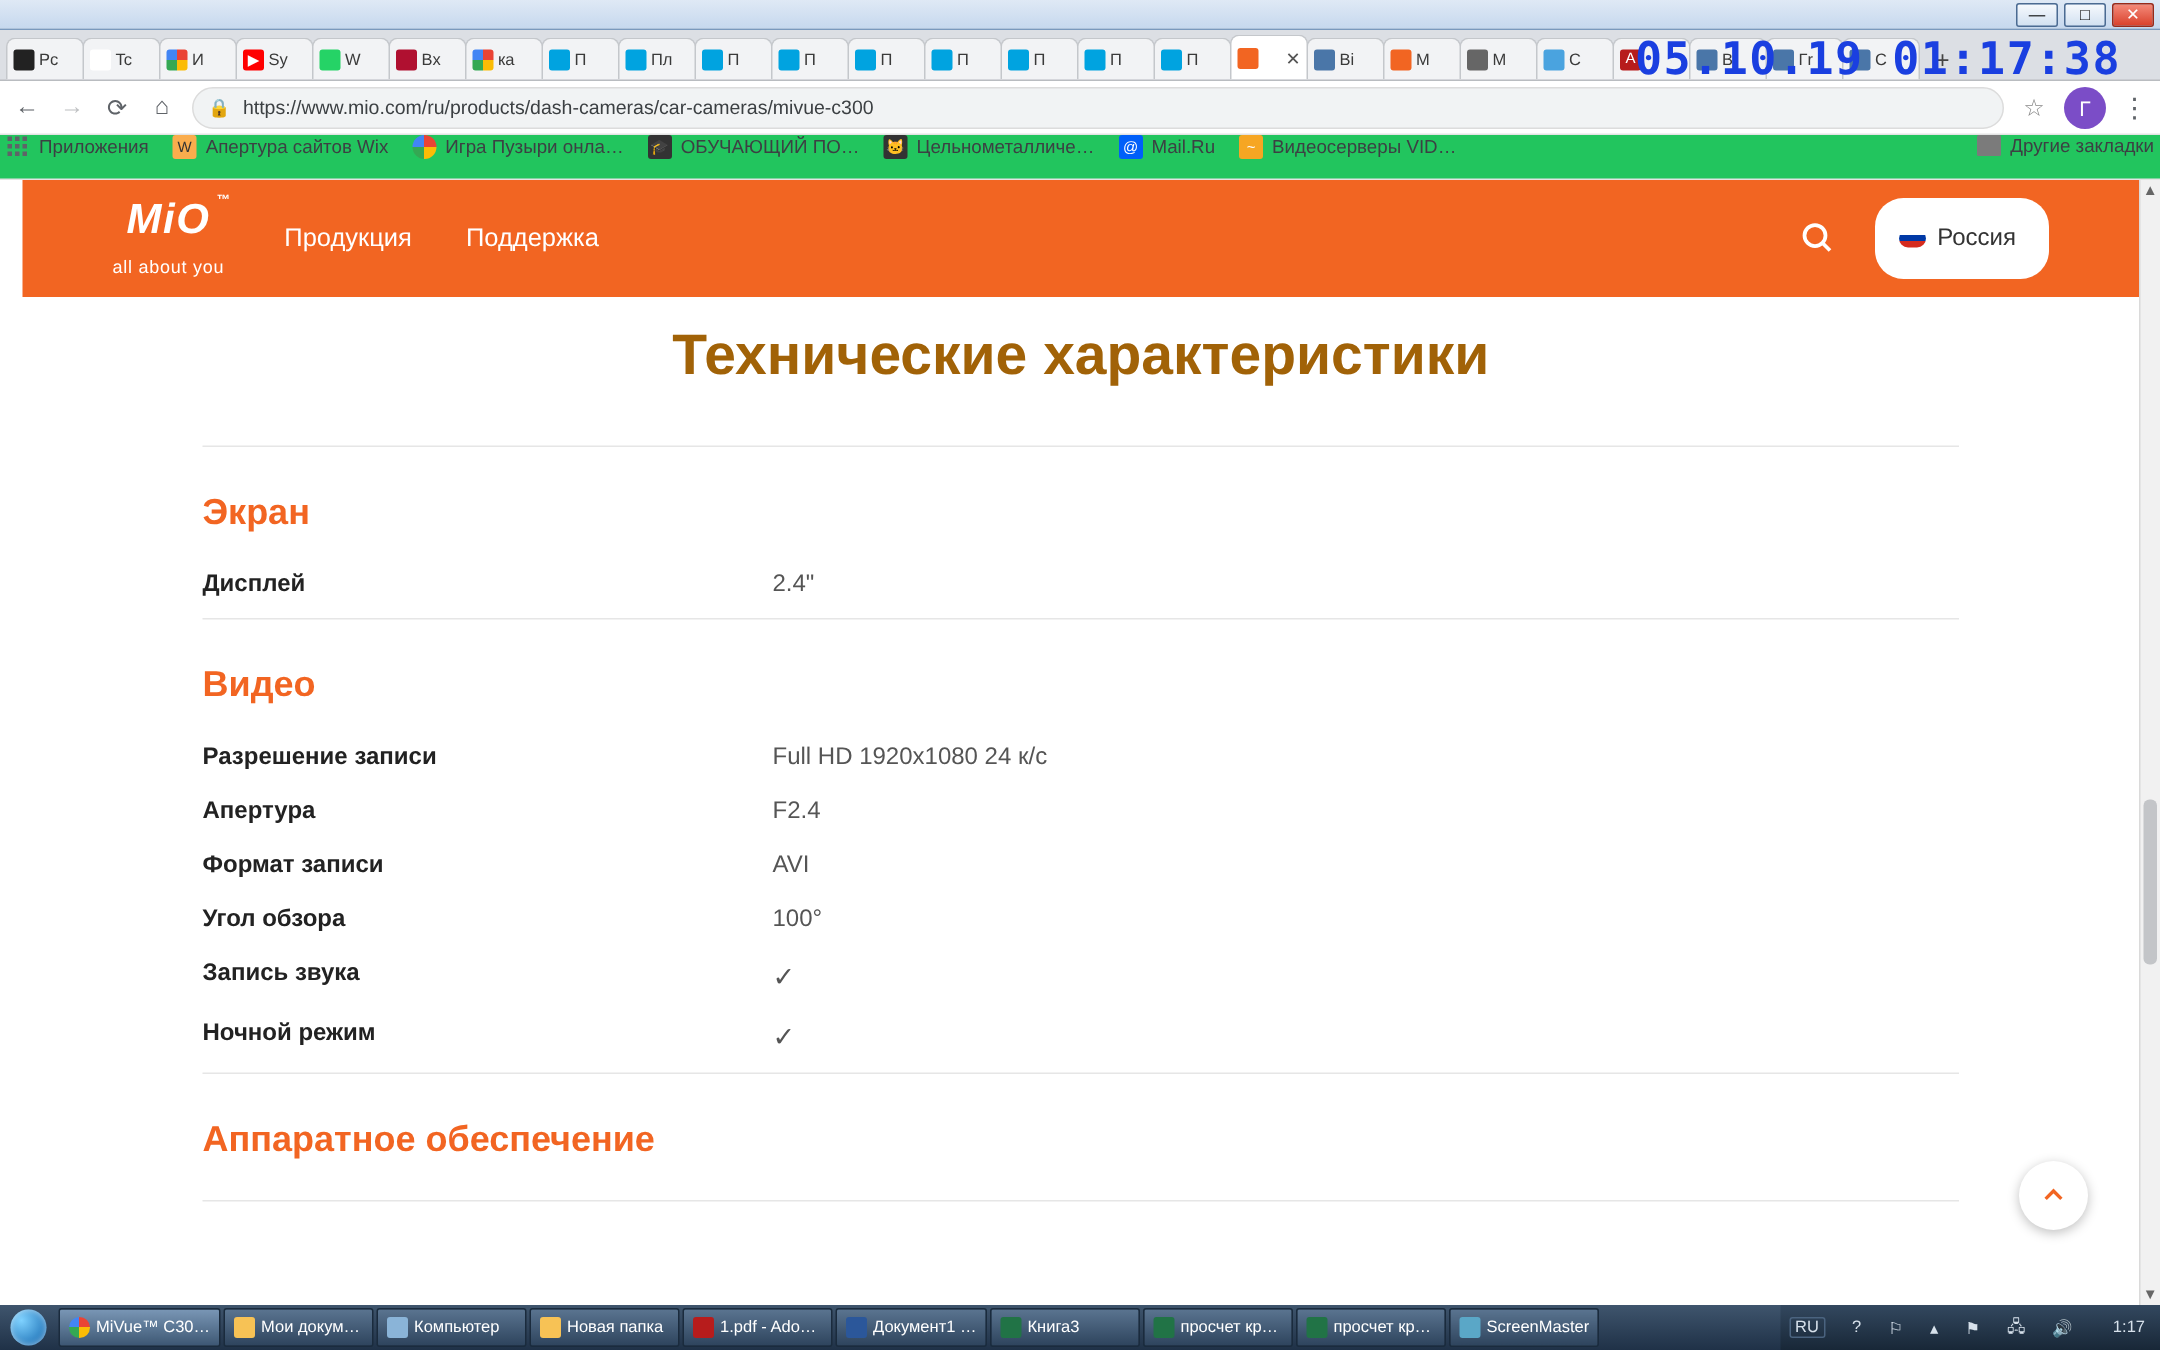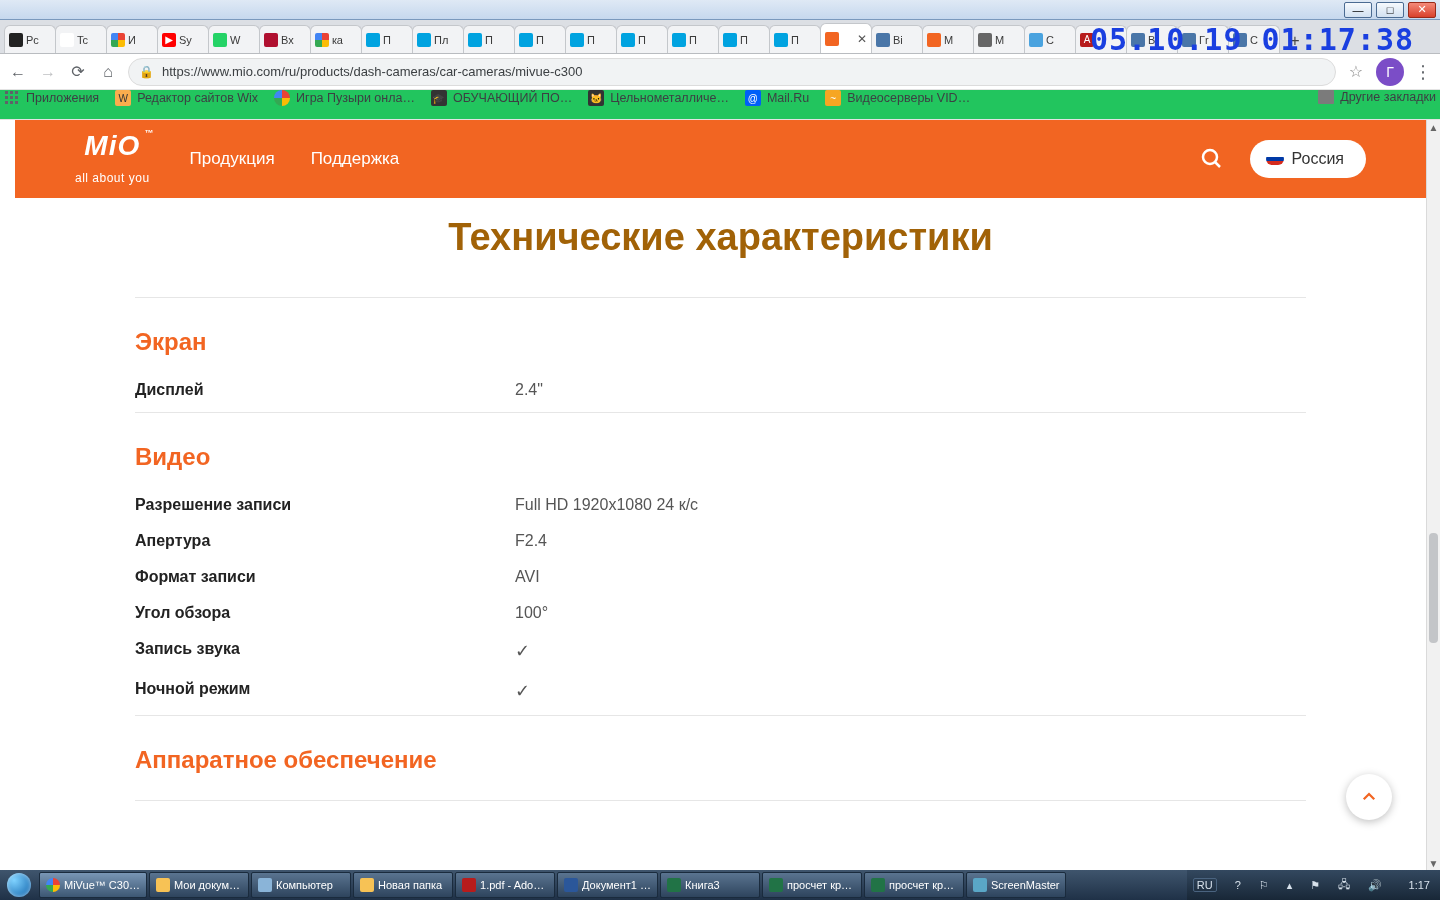--- a/index.html
+++ b/index.html
@@ -38,21 +38,21 @@
 
 .page{ position:absolute; top:120px; left:0; right:14px; bottom:30px; overflow:hidden; background:#fff;padding-left:15px;}
 .orange-header{ height:78px; background:#f26522; display:flex; align-items:center; padding:0 60px; color:#fff;}
 .logo{ display:flex; flex-direction:column; align-items:center; margin-right:40px;}
 .logo .mio{ font-size:28px; font-weight:700; font-style:italic; letter-spacing:1px; line-height:.9; position:relative;}
 .logo .mio .tm{ font-size:9px; position:absolute; top:-4px; right:-14px;}
 .logo .tagline{ font-size:12px; letter-spacing:.5px; margin-top:12px;}
 .navitem{ font-size:17px; margin-right:36px; font-weight:500;}
 .orange-header .flex1{flex:1;}
 .search-circ{ width:28px; height:28px; margin-right:24px; display:flex; align-items:center; justify-content:center;}
-.country{ background:#fff; color:#333; height:38px; border-radius:19px; padding:0 22px 0 16px; display:flex; align-items:center; gap:8px; font-size:16px;}
+.country{ background:#fff; color:#333; height:54px; border-radius:19px; padding:0 22px 0 16px; display:flex; align-items:center; gap:8px; font-size:16px;}
 .ruflag{ width:18px; height:12px; background:linear-gradient(#fff 33%, #0039a6 33% 66%, #d52b1e 66%); border-radius:6px;}
 
 .content{ padding:0 120px; color:#333;}
 h1.specs{ text-align:center; font-size:38px; font-weight:700; color:#a16207; margin:18px 0 38px;}
 .section{ border-top:1px solid #e6e6e6; padding:30px 0 4px;}
 .section:last-child{ border-bottom:1px solid #e6e6e6; padding-bottom:26px;}
 .section h2{ color:#f26522; font-size:24px; font-weight:600; margin-bottom:16px;}
 .row{ display:flex; padding:9px 0; font-size:16px;}
 .row .k{ width:380px; font-weight:600; color:#222;}
 .row .v{ color:#555;}
@@ -226,21 +226,21 @@
             <rect x="1" y="11" width="3" height="3"></rect>
             <rect x="6" y="11" width="3" height="3"></rect>
             <rect x="11" y="11" width="3" height="3"></rect>
           </g>
         </svg>
       </span>
       <span>Приложения</span>
     </div>
     <div class="bm">
       <span class="bmicon" style="background: rgb(250, 173, 77); color: rgb(51, 51, 51);">W</span>
-      <span>Редактор сайтов Wix</span>
+      <span>Апертура сайтов Wix</span>
     </div>
     <div class="bm">
       <span class="bmicon" style="border-radius: 50%; background: conic-gradient(rgb(234, 67, 53) 0deg, rgb(234, 67, 53) 90deg, rgb(251, 188, 5) 0deg, rgb(251, 188, 5) 180deg, rgb(52, 168, 83) 0deg, rgb(52, 168, 83) 270deg, rgb(66, 133, 244) 0deg);"></span>
       <span>Игра Пузыри онла…</span>
     </div>
     <div class="bm">
       <span class="bmicon" style="background: rgb(51, 51, 51); color: rgb(255, 255, 255);">🎓</span>
       <span>ОБУЧАЮЩИЙ ПО…</span>
     </div>
     <div class="bm">

